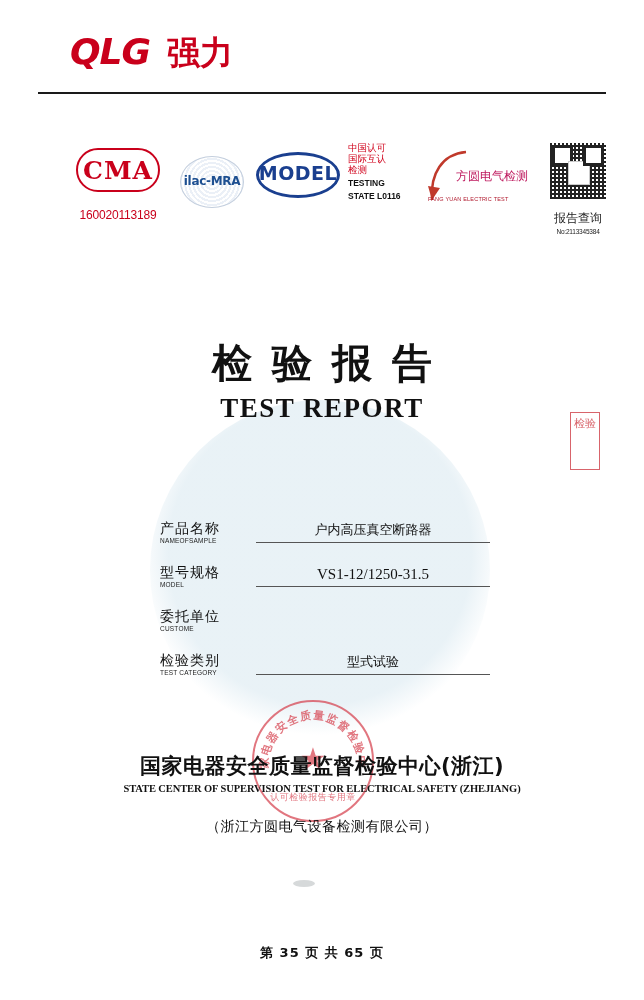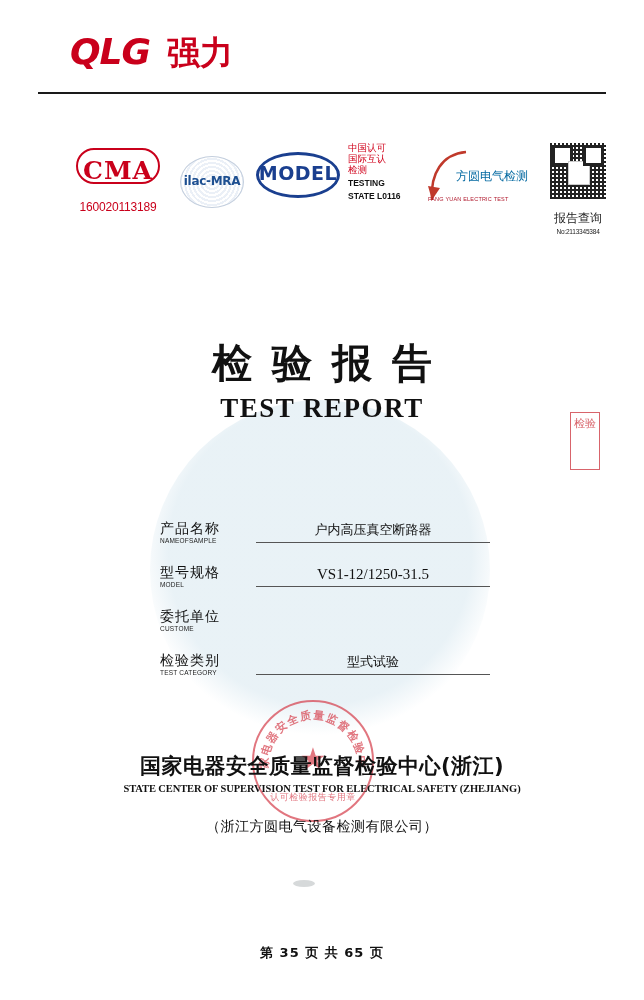--- a/index.html
+++ b/index.html
@@ -61,21 +61,21 @@
 
   .cma {
     position: absolute;
     left: 0;
     top: 8px;
     width: 96px;
     text-align: center;
   }
   .cma-mark {
     width: 84px;
-    height: 36px;
+    height: 44px;
     margin: 0 auto;
     border: 2.5px solid #c9001b;
     border-radius: 22px / 22px;
     color: #c9001b;
     font-family: "DejaVu Serif", serif;
     font-size: 25px;
     font-weight: bold;
     line-height: 42px;
     letter-spacing: 1px;
     box-sizing: border-box;
@@ -182,21 +182,21 @@
     left: 4px;
     top: 0;
     width: 44px;
     height: 52px;
   }
   .fy-label {
     position: absolute;
     left: 34px;
     top: 18px;
     font-size: 12px;
-    color: #0369a1;
+    color: #be185d;
     white-space: nowrap;
   }
   .fy-en {
     position: absolute;
     left: 6px;
     top: 46px;
     font-size: 5.5px;
     color: #b0182c;
     white-space: nowrap;
     letter-spacing: 0.2px;

